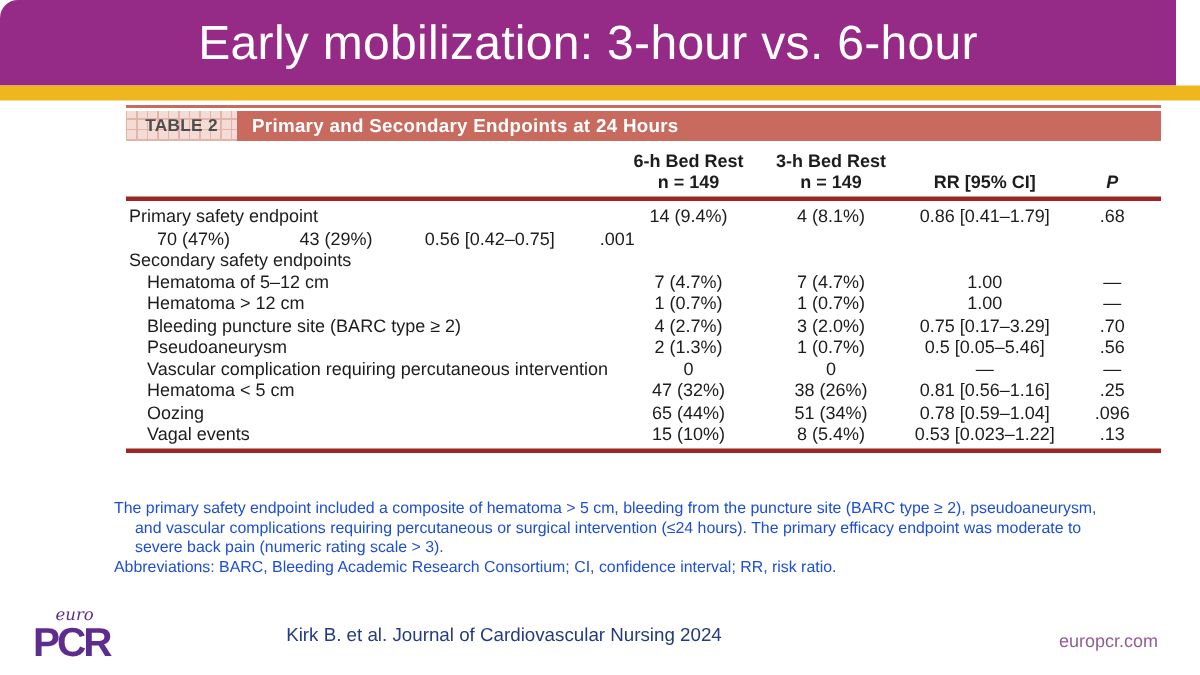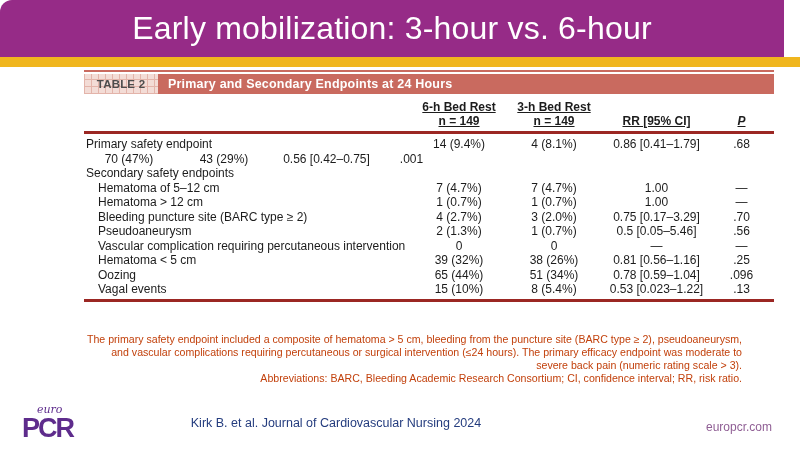--- a/index.html
+++ b/index.html
@@ -39,32 +39,32 @@
   .ttitle{
     flex:1;background:var(--salmon);color:#ffffff;font-size:12.5px;font-weight:bold;
     display:flex;align-items:center;padding-left:10px;letter-spacing:.2px;
   }
   .cols{display:flex;align-items:flex-end;padding:6px 0 3px 0;}
   .c-label{width:330px;}
   .c-6h,.c-3h{width:90px;text-align:center;}
   .c-3h{width:100px;}
   .c-rr{width:105px;text-align:center;}
   .c-p{width:65px;text-align:center;}
-  .cols .hline{font-size:12px;font-weight:bold;line-height:14px;white-space:nowrap;text-decoration:underline;}
+  .cols .hline{font-size:12px;font-weight:bold;line-height:14px;white-space:nowrap;}
   .cols .italic{font-style:italic;}
   .mid-rule{height:3px;background:var(--rule);}
   .bot-rule{height:3px;background:var(--rule);margin-top:2px;}
   .tbody{padding-top:3px;}
   .trow{display:flex;height:14.5px;align-items:center;}
   .trow .cell{font-size:12px;line-height:14px;white-space:nowrap;}
   .trow .c-label{padding-left:2px;}
   .trow .c-label.ind{padding-left:14px;}
   .trow .c-6h,.trow .c-3h,.trow .c-rr,.trow .c-p{text-align:center;}
   
-  .notes{position:absolute;left:76px;top:333px;width:666px;color:#c2410c;text-align:right;}
+  .notes{position:absolute;left:76px;top:333px;width:666px;color:#1d4ed8;}
   .notes p{font-size:10.6px;line-height:13px;padding-left:14px;text-indent:-14px;}
   
   .logo{position:absolute;left:22px;top:405px;width:70px;color:var(--logo);}
   .logo .euro{display:block;font-family:"DejaVu Serif",serif;font-style:italic;font-size:11px;margin-left:15px;line-height:10px;}
   .logo .pcr{display:block;font-size:27px;font-weight:bold;letter-spacing:-2px;line-height:26px;}
   .citation{
     position:absolute;left:0;top:416px;width:672px;text-align:center;
     color:var(--cite);font-size:12.5px;
   }
   .site{position:absolute;right:28px;top:420px;color:var(--site);font-size:12px;}
@@ -152,21 +152,21 @@
       </div>
       <div class="trow">
         <div class="cell c-label ind">Vascular complication requiring percutaneous intervention</div>
         <div class="cell c-6h">0</div>
         <div class="cell c-3h">0</div>
         <div class="cell c-rr">—</div>
         <div class="cell c-p">—</div>
       </div>
       <div class="trow">
         <div class="cell c-label ind">Hematoma &lt; 5 cm</div>
-        <div class="cell c-6h">39 (32%)</div>
+        <div class="cell c-6h">47 (32%)</div>
         <div class="cell c-3h">38 (26%)</div>
         <div class="cell c-rr">0.81 [0.56–1.16]</div>
         <div class="cell c-p">.25</div>
       </div>
       <div class="trow">
         <div class="cell c-label ind">Oozing</div>
         <div class="cell c-6h">65 (44%)</div>
         <div class="cell c-3h">51 (34%)</div>
         <div class="cell c-rr">0.78 [0.59–1.04]</div>
         <div class="cell c-p">.096</div>

